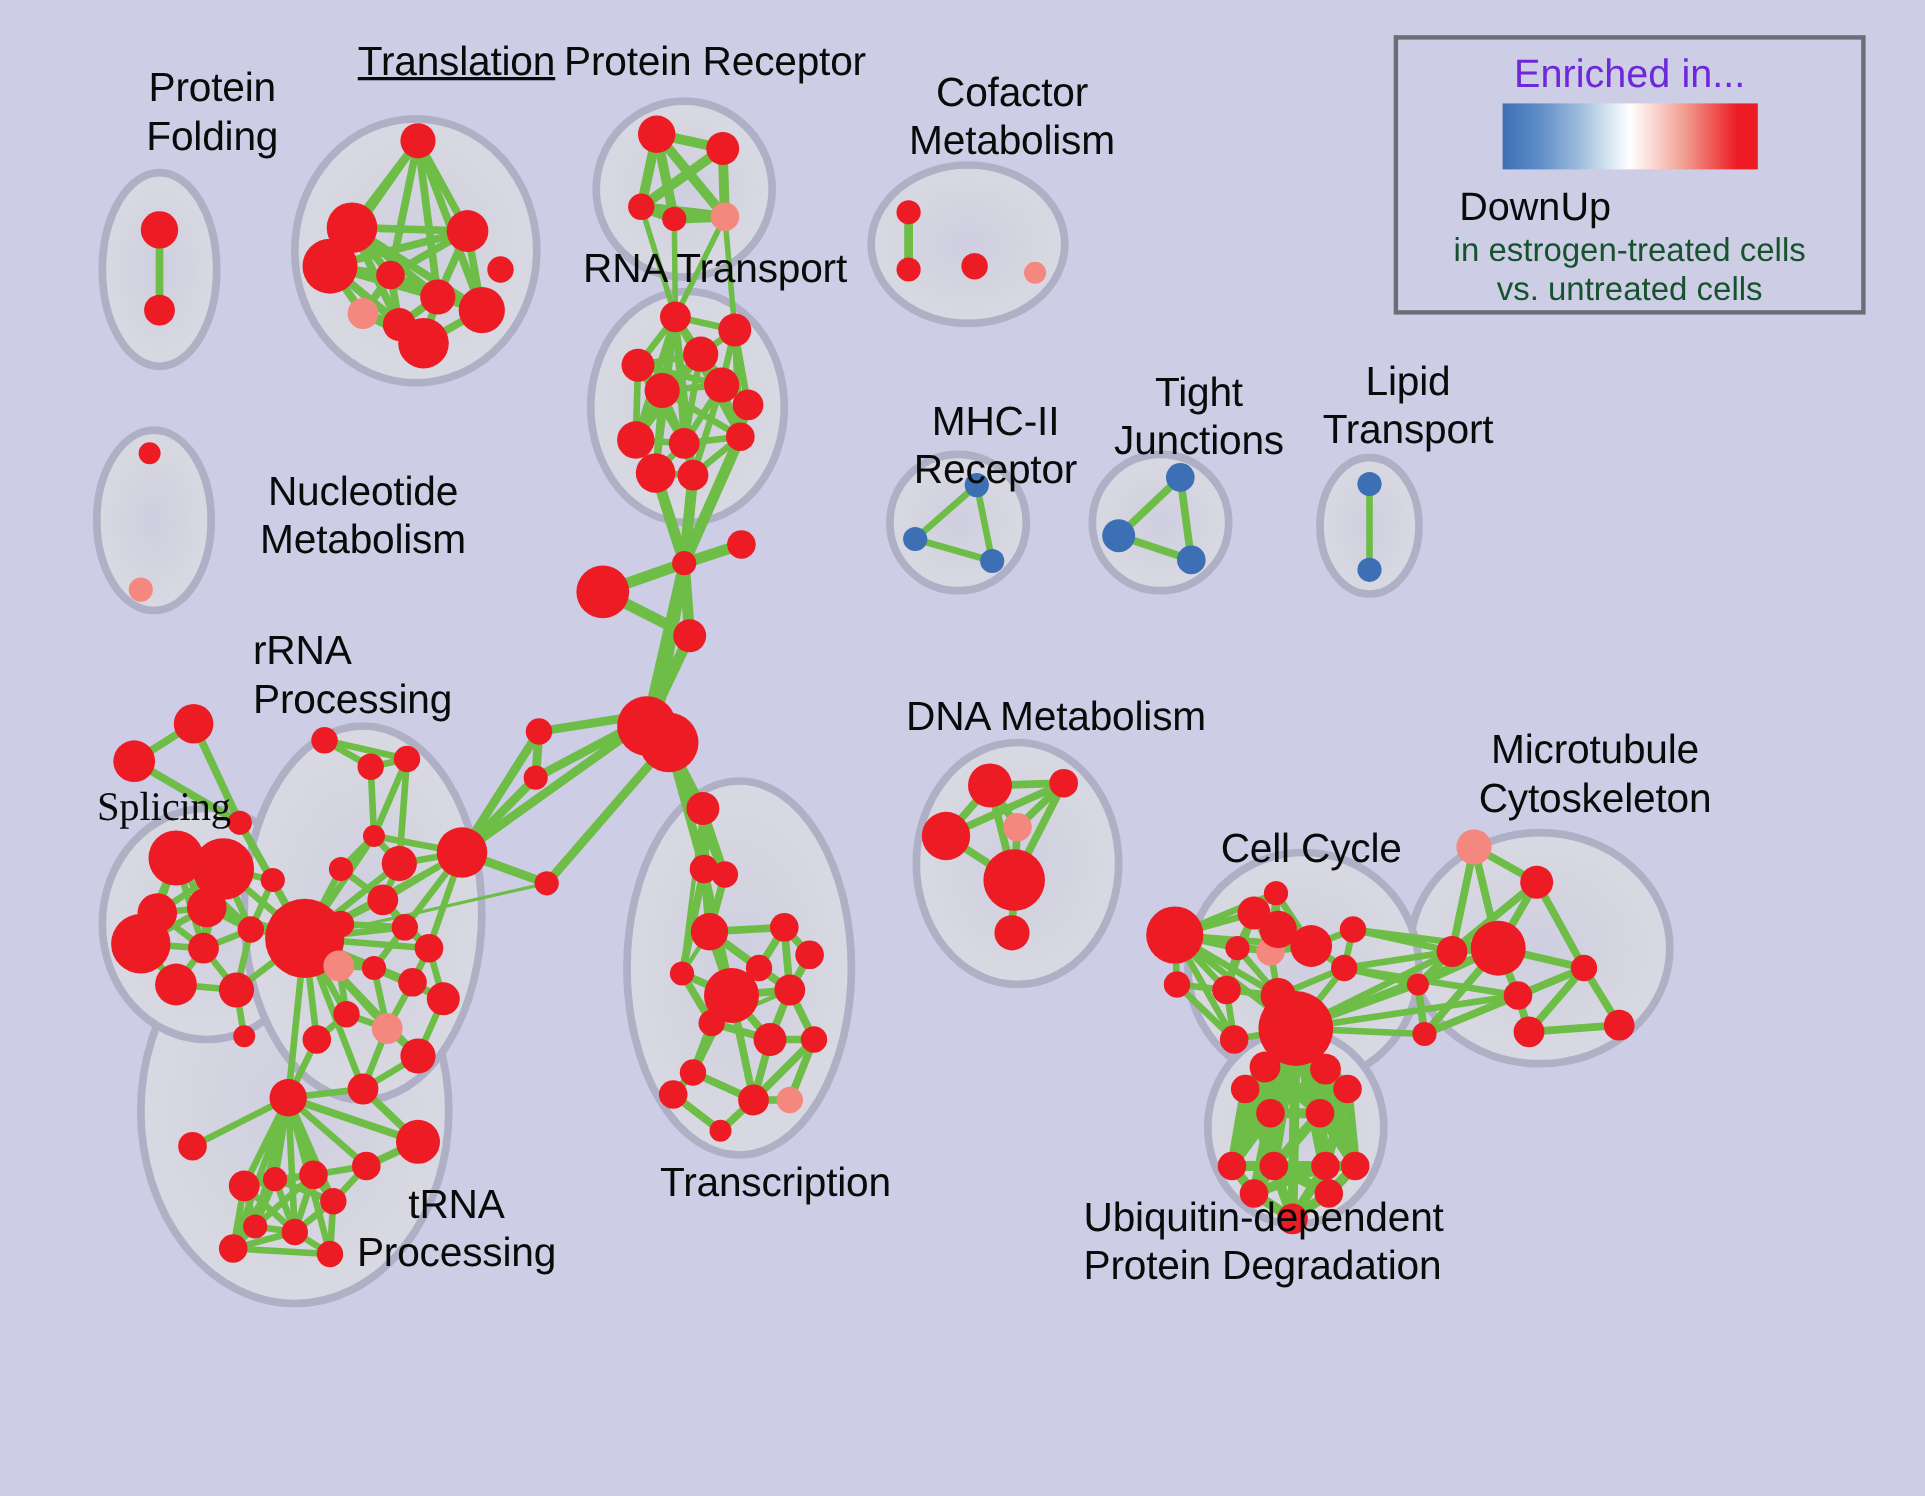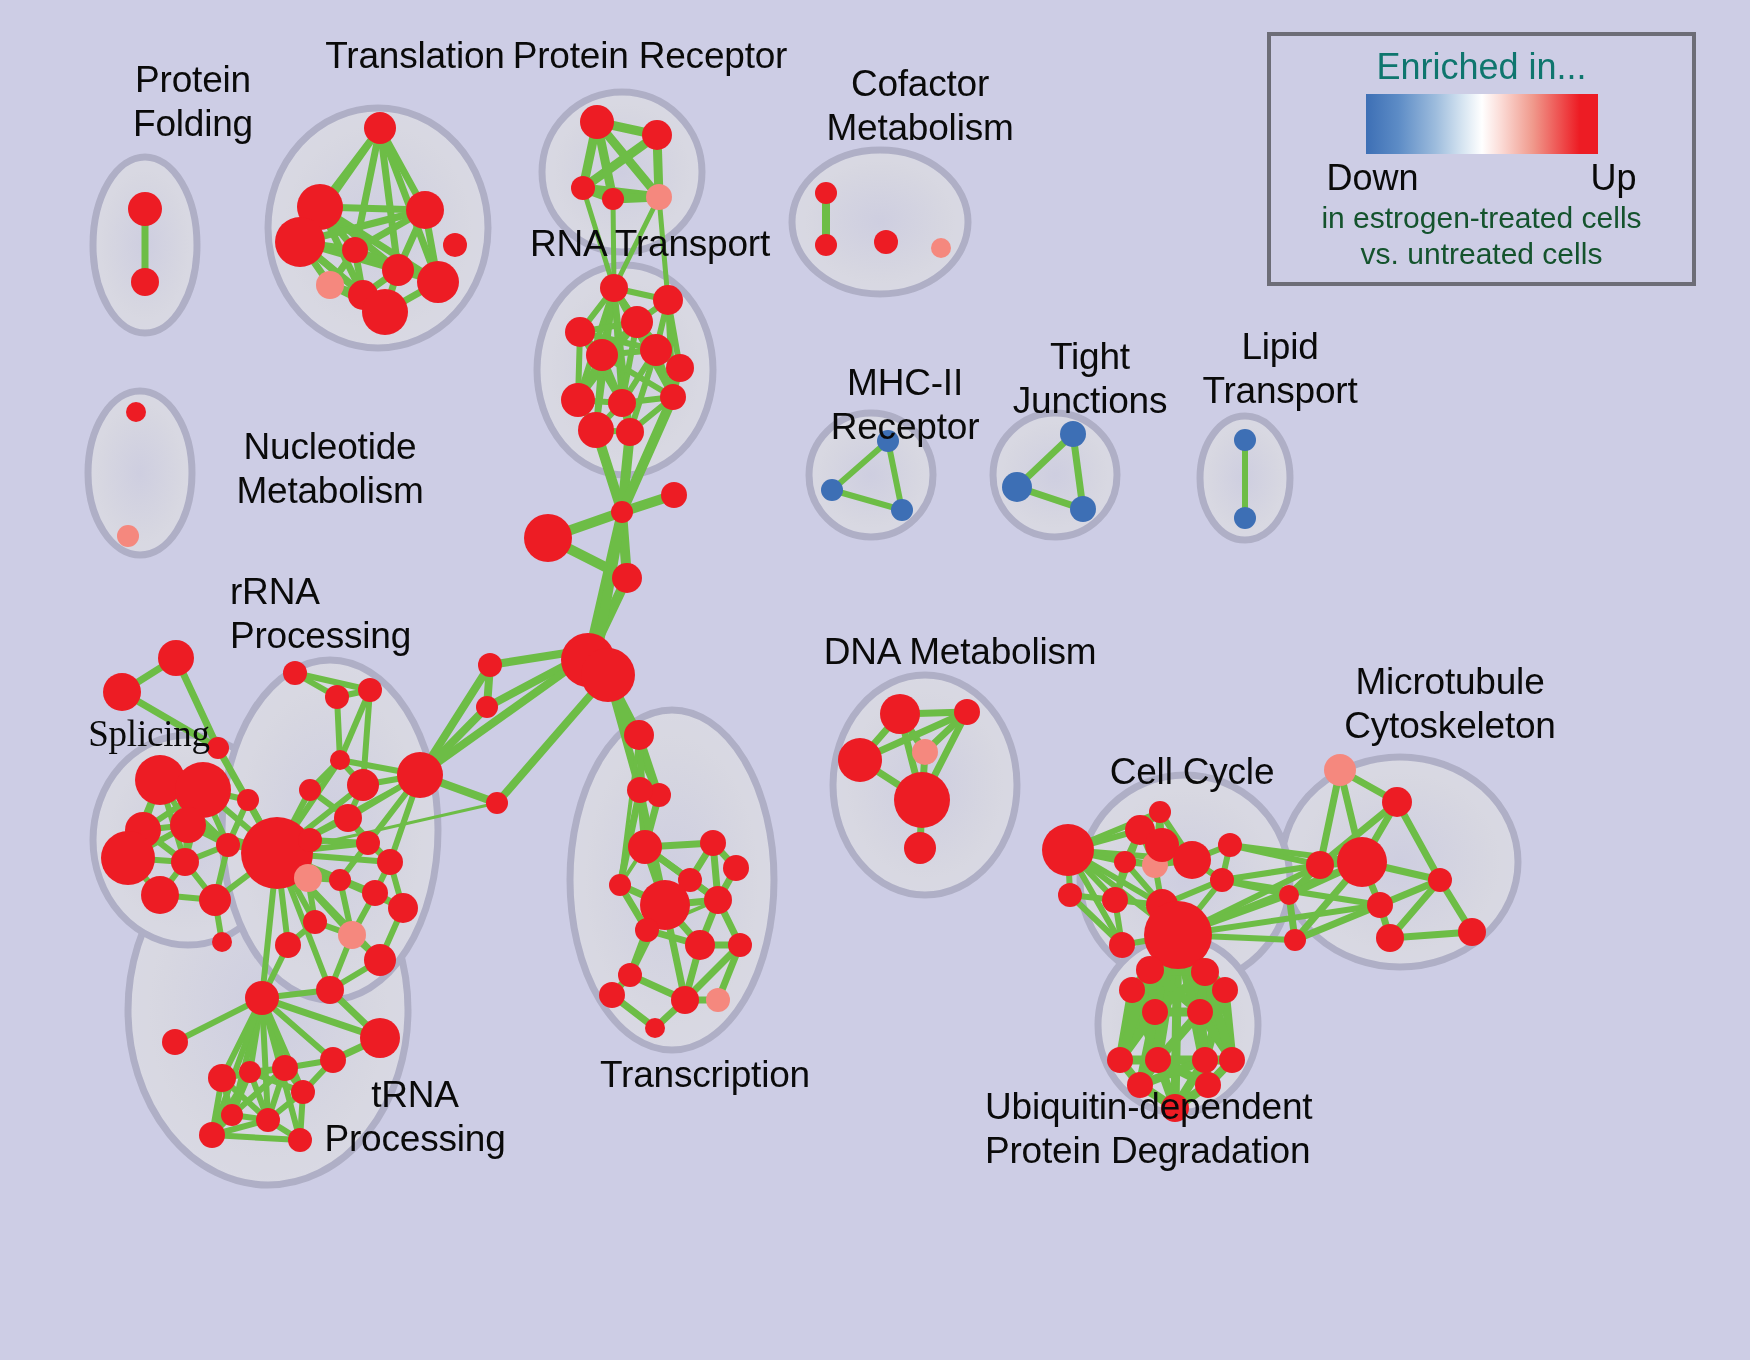--- a/index.html
+++ b/index.html
@@ -31,39 +31,39 @@
     background:#cdcde5;
     border:4px solid #6d6d77;
     box-sizing:border-box;
     display:flex;
     flex-direction:column;
     align-items:center;
     padding-top:10px;
   }
   #legend-title{
     font-size:36px;
-    color:#0f766e;
+    color:#6d28d9;
     line-height:42px;
   }
   #legend-bar{
     width:232px;
     height:60px;
     margin-top:6px;
     background:linear-gradient(to right,
       #3d6fb5 0%, #5d8cc6 14%, #9dbcdd 30%, #d8e6f2 42%,
       #ffffff 50%, #fbdcd7 58%, #f0998c 72%, #ee3124 90%, #ed2024 100%);
   }
   #legend-ends{
     width:310px;
     display:flex;
-    justify-content:space-between;
+    justify-content:flex-start;
     font-size:36px;
     line-height:44px;
     color:#0a0a0a;
-    margin-top:2px;
+    margin-top:12px;
   }
   .legend-sub{
     font-size:30px;
     line-height:36px;
     color:#14532d;
     text-align:center;
   }
 </style>
 </head>
 <body>
@@ -754,21 +754,21 @@
       <circle cx="1232" cy="1060" r="13" fill="#ed1c24"></circle>
       <circle cx="1140" cy="1085" r="13" fill="#ed1c24"></circle>
       <circle cx="1208" cy="1085" r="13" fill="#ed1c24"></circle>
       <circle cx="1175" cy="1108" r="14" fill="#ed1c24"></circle>
     </g>
   </svg>
 
   <div id="labels">
       <div class="cluster-label" style="left: 88px; top: 58px; width: 210px; text-align: center;">Protein
 Folding</div>
-      <div class="cluster-label" style="left: 285px; top: 34px; width: 260px; text-align: center;">Translation</div>
+      <div class="cluster-label" style="left: 285px; top: 34px; width: 260px; text-align: center; text-decoration: underline;">Translation</div>
       <div class="cluster-label" style="left: 500px; top: 34px; width: 300px; text-align: center;">Protein Receptor</div>
       <div class="cluster-label" style="left: 790px; top: 62px; width: 260px; text-align: center;">Cofactor
 Metabolism</div>
       <div class="cluster-label" style="left: 500px; top: 222px; width: 300px; text-align: center;">RNA Transport</div>
       <div class="cluster-label" style="left: 190px; top: 425px; width: 280px; text-align: center;">Nucleotide
 Metabolism</div>
       <div class="cluster-label" style="left: 790px; top: 325px; width: 230px; text-align: center; margin-top: 36px;">MHC-II
 Receptor</div>
       <div class="cluster-label" style="left: 975px; top: 335px; width: 230px; text-align: center;">Tight
 Junctions</div>

